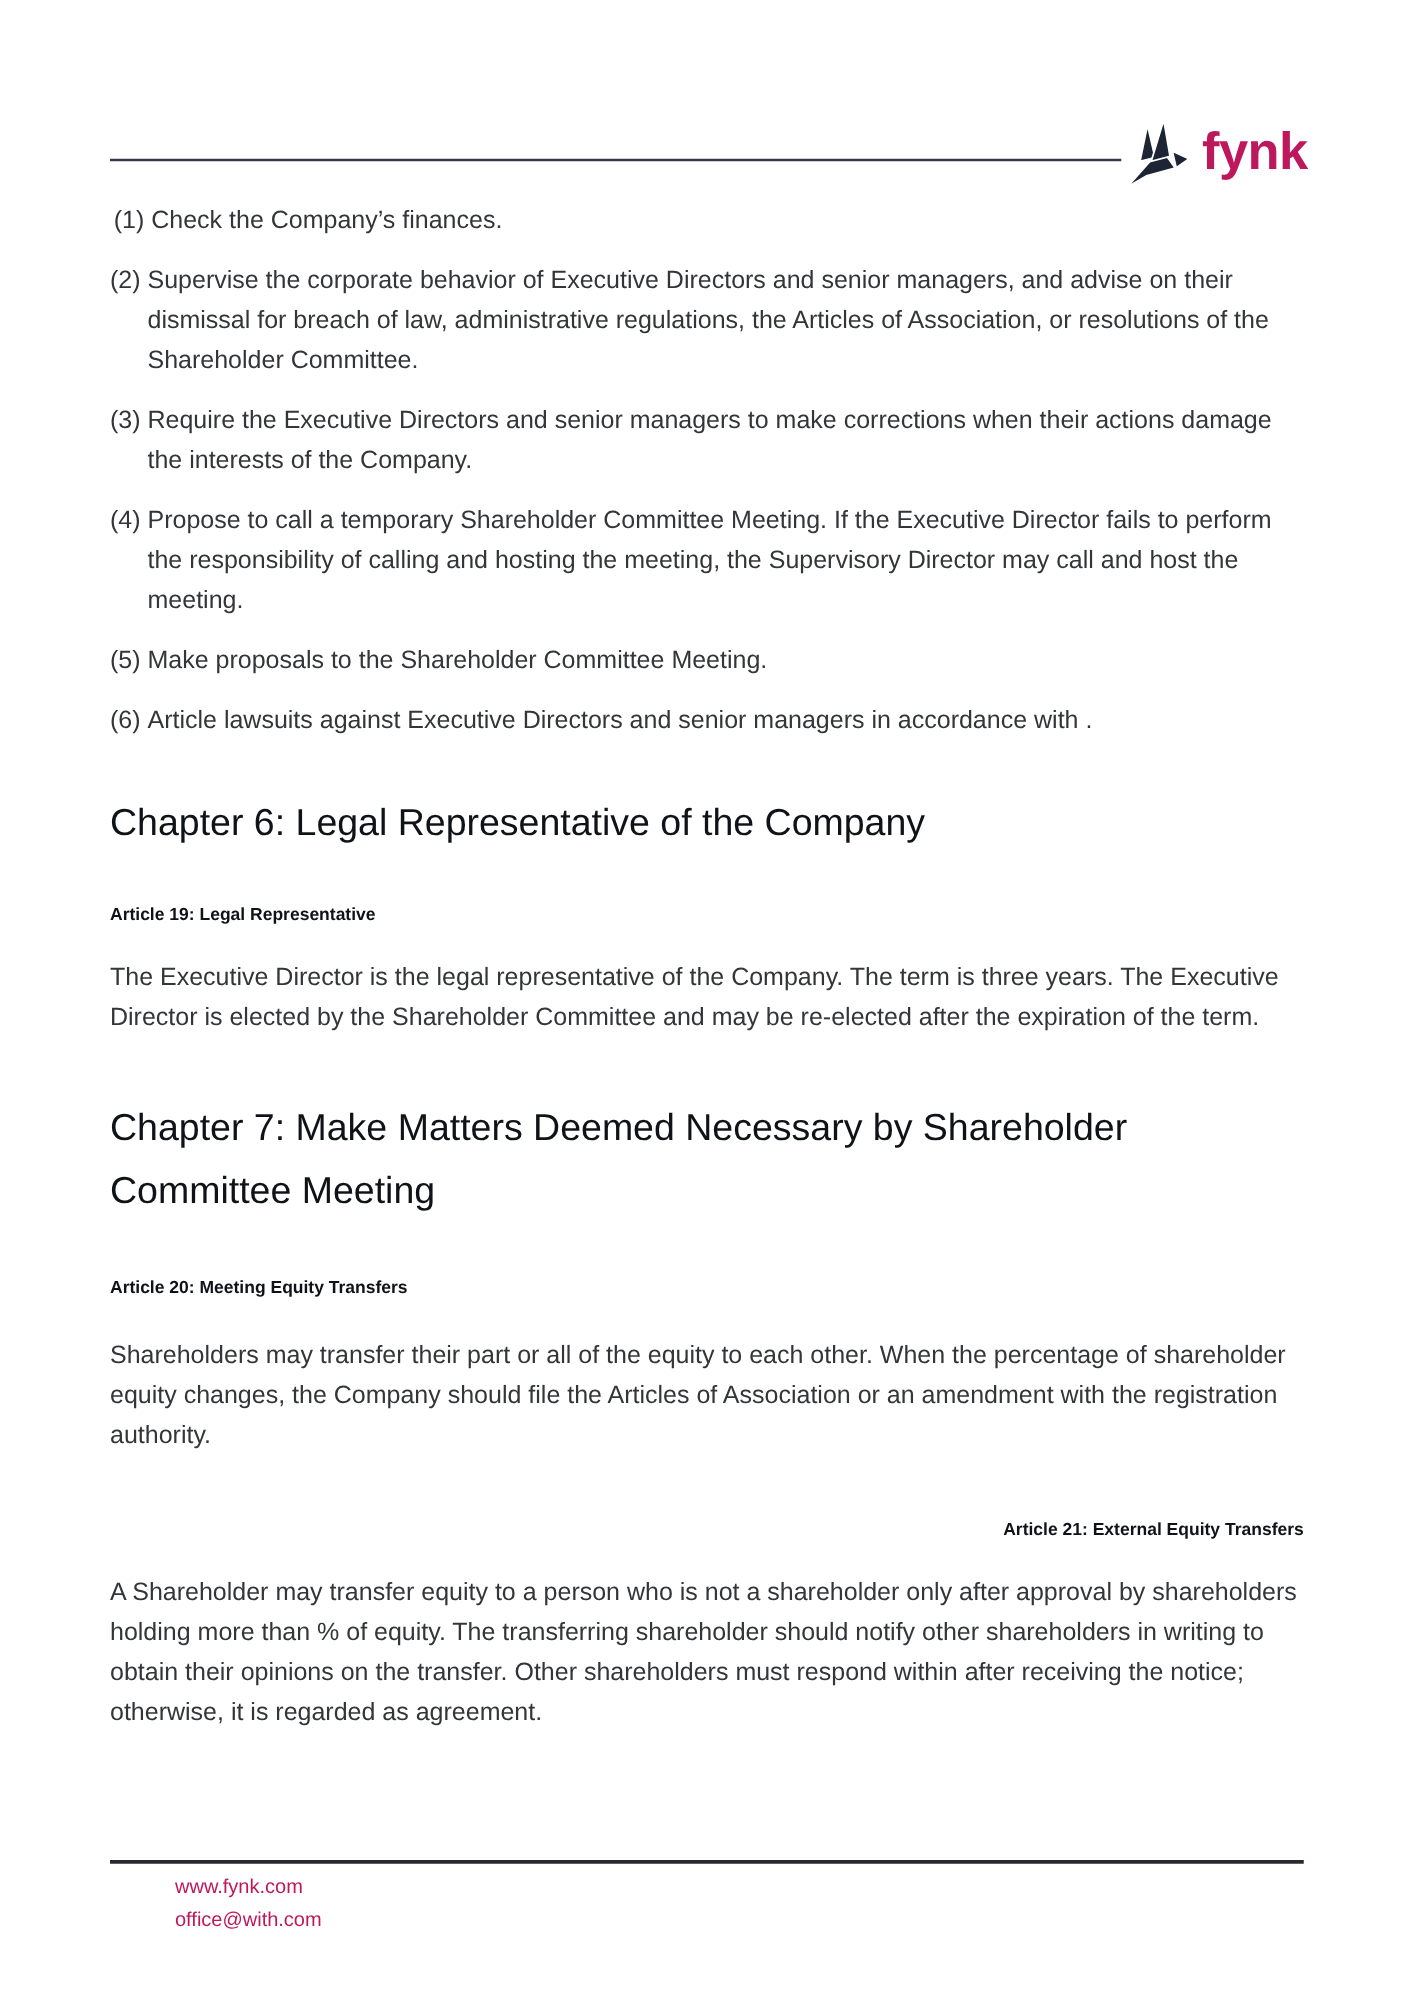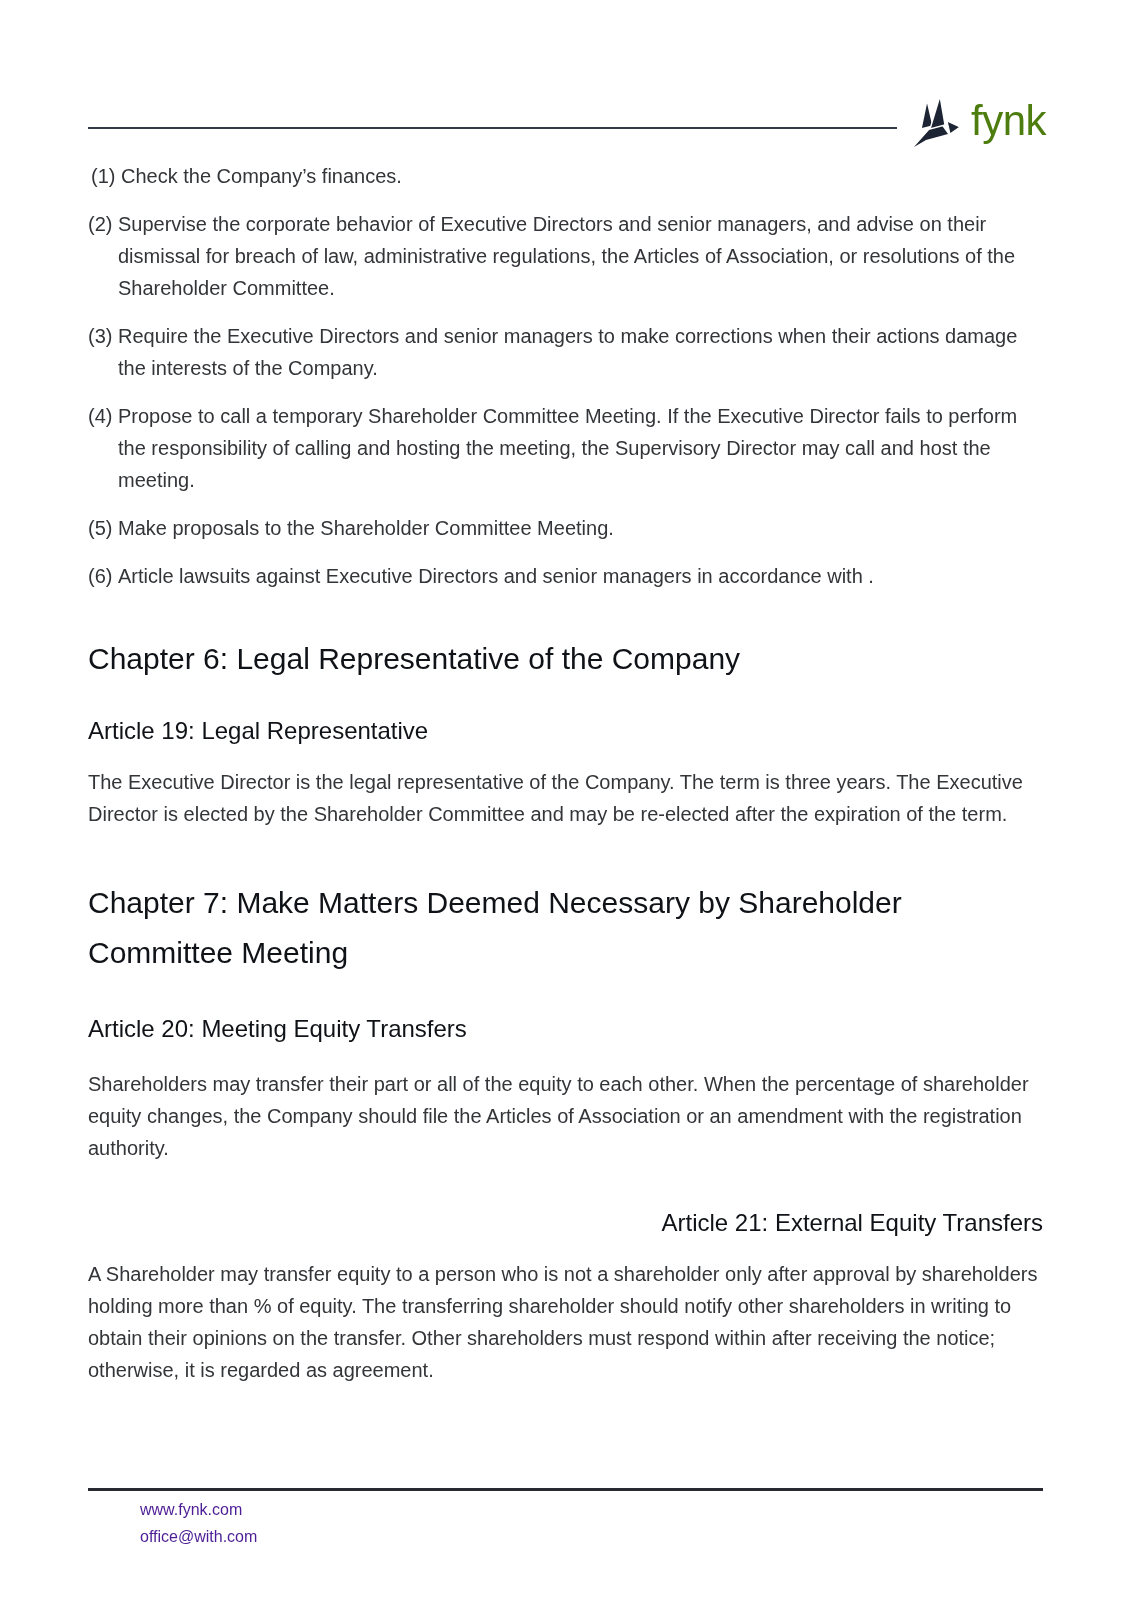--- a/index.html
+++ b/index.html
@@ -22,22 +22,22 @@
     background: #323a45;
   }
   .logo {
     position: absolute;
     top: 96px; right: 85px;
     display: flex; align-items: center; gap: 9px;
   }
   .logo svg { width: 52px; height: 56px; display: block; }
   .wordmark {
     font-size: 42px;
-    font-weight: normal;
-    color: #4d7c0f;
+    font-weight: bold;
+    color: #be185d;
     letter-spacing: -0.5px;
     line-height: 1;
     padding-bottom: 6px;
   }
 
   
   .content {
     position: absolute;
     left: 88px; top: 160px;
     width: 955px;
@@ -53,43 +53,43 @@
 
   .chapter-heading {
     font-weight: normal;
     color: #0f1217;
     font-size: 30px;
     line-height: 42px;
     margin: 46px 0 0 0;
   }
   .chapter-heading.two-line { line-height: 50px; margin-top: 48px; }
   .article-heading {
-    font-weight: normal;
+    font-weight: bold;
     color: #0f1217;
-    font-size: 24px;
+    font-size: 14px;
     line-height: 30px;
     margin: 36px 0 0 0;
   }
   .mt-lg { margin-top: 44px; text-align: right; }
   .body-par { margin: 20px 0 0 0; }
   .body-par.mt-24 { margin-top: 24px; }
 
   
   .footer-rule {
     position: absolute;
     left: 88px; top: 1488px;
     width: 955px; height: 3px;
     background: #272b31;
   }
   .footer-text {
     position: absolute;
     left: 140px; top: 1496px;
     font-size: 16px;
     line-height: 27px;
-    color: #4c1d95;
+    color: #be185d;
   }
 </style>
 </head>
 <body>
 
 <div class="page">
 
   <div>
     <div class="header-rule"></div>
     <div class="logo">

